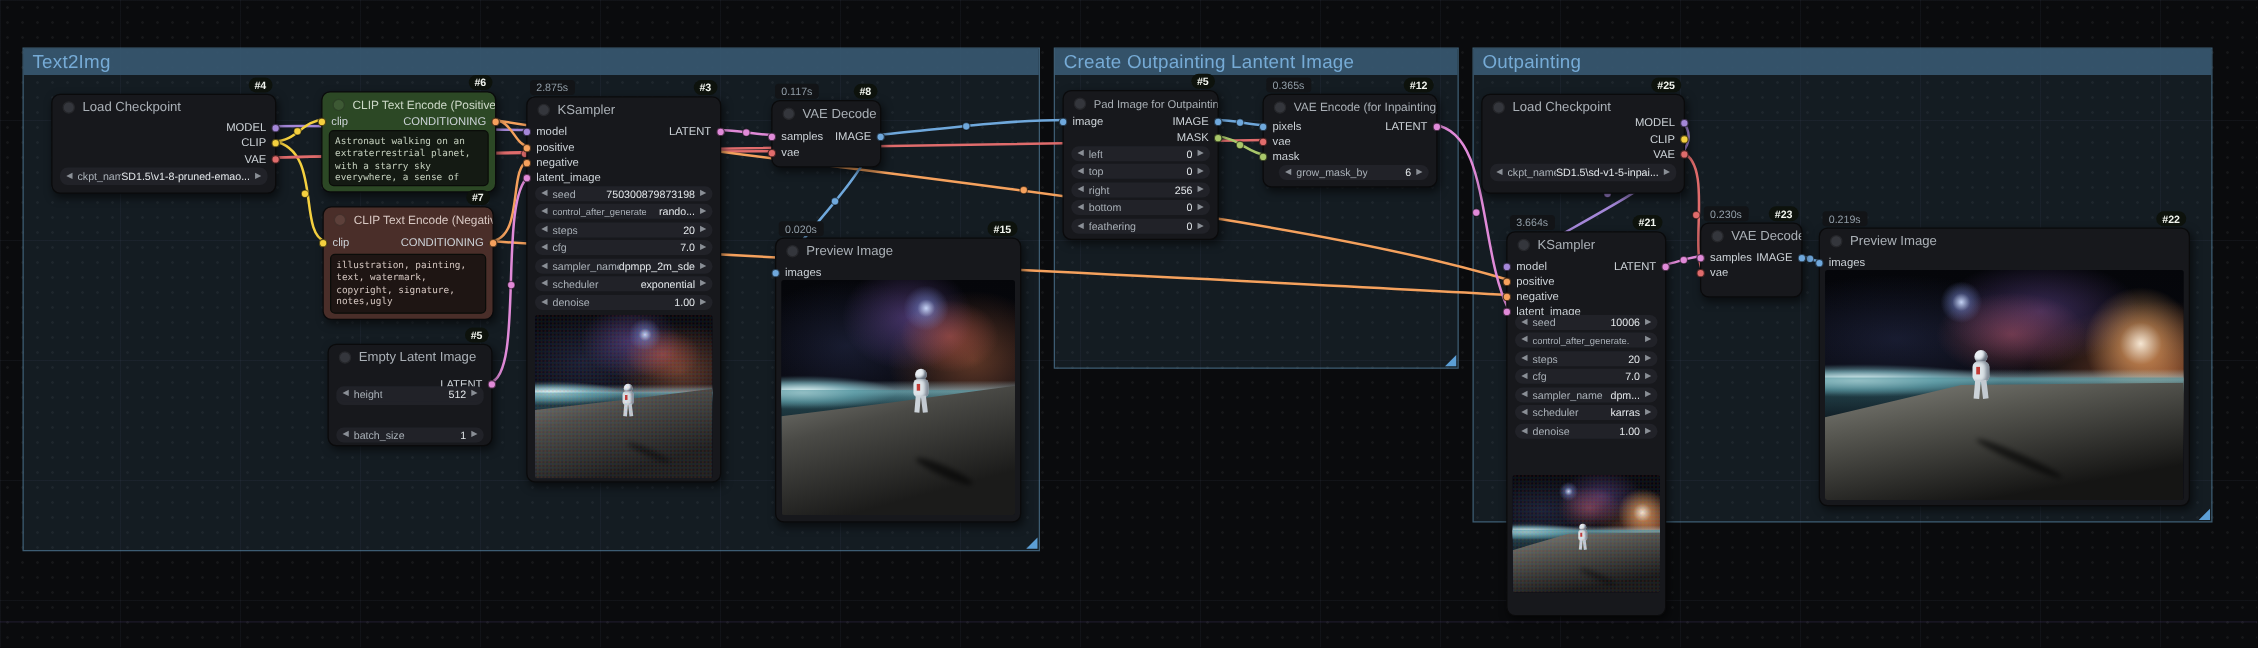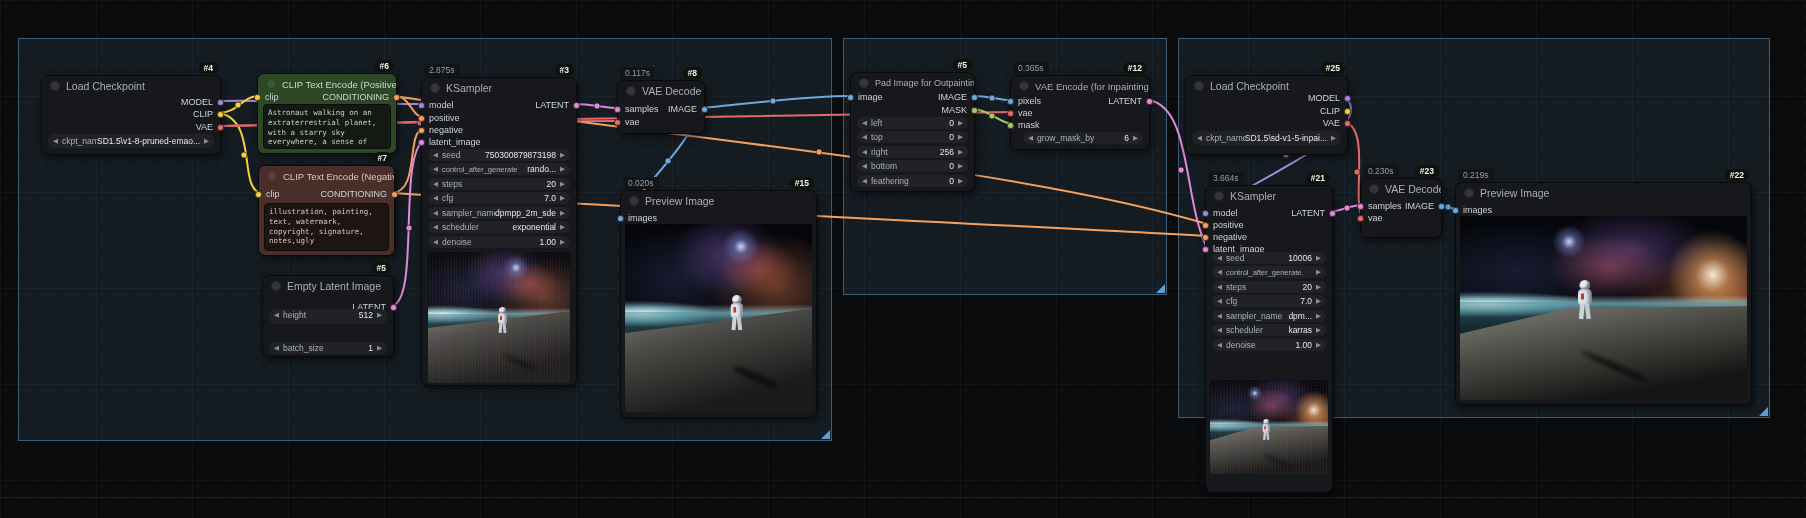--- a/index.html
+++ b/index.html
@@ -76,26 +76,35 @@
   .grain{position:absolute;inset:0;}
   .grain::after{content:"";position:absolute;inset:0;background:repeating-conic-gradient(rgba(255,70,70,.09) 0% 25%, rgba(70,255,130,.07) 0% 50%, rgba(90,90,255,.09) 0% 75%, rgba(0,0,0,0) 0% 100%);background-size:3px 3px;}
 </style>
 </head>
 <body>
 
 <div class="canvas">
   <div class="hline"></div>
 
   <div class="group" style="left:18px;top:38px;width:814px;height:403px">
+    <div class="ghead">
+      <span class="gtitle">Text2Img</span>
+    </div>
     <div class="gresize"></div>
   </div>
   <div class="group" style="left:843px;top:38px;width:324px;height:257px">
+    <div class="ghead">
+      <span class="gtitle">Create Outpainting Lantent Image</span>
+    </div>
     <div class="gresize"></div>
   </div>
   <div class="group" style="left:1178px;top:38px;width:592px;height:380px">
+    <div class="ghead">
+      <span class="gtitle">Outpainting</span>
+    </div>
     <div class="gresize"></div>
   </div>
 
   <svg class="links" width="1806" height="518">
     <g fill="none" stroke-width="2" stroke-linecap="round">
       <path d="M219,101 C300,100 370,104 423,104" stroke="#a487d8"></path>
       <path d="M219,113 C238,113 242,96 259,96" stroke="#f4d03f"></path>
       <path d="M219,113 C258,120 238,186 260,193" stroke="#f4d03f"></path>
       <path d="M219,126 C350,123 520,121 619,121" stroke="#e06c6c"></path>
       <path d="M219,126 C480,120 820,114 1012,112" stroke="#e06c6c"></path>

